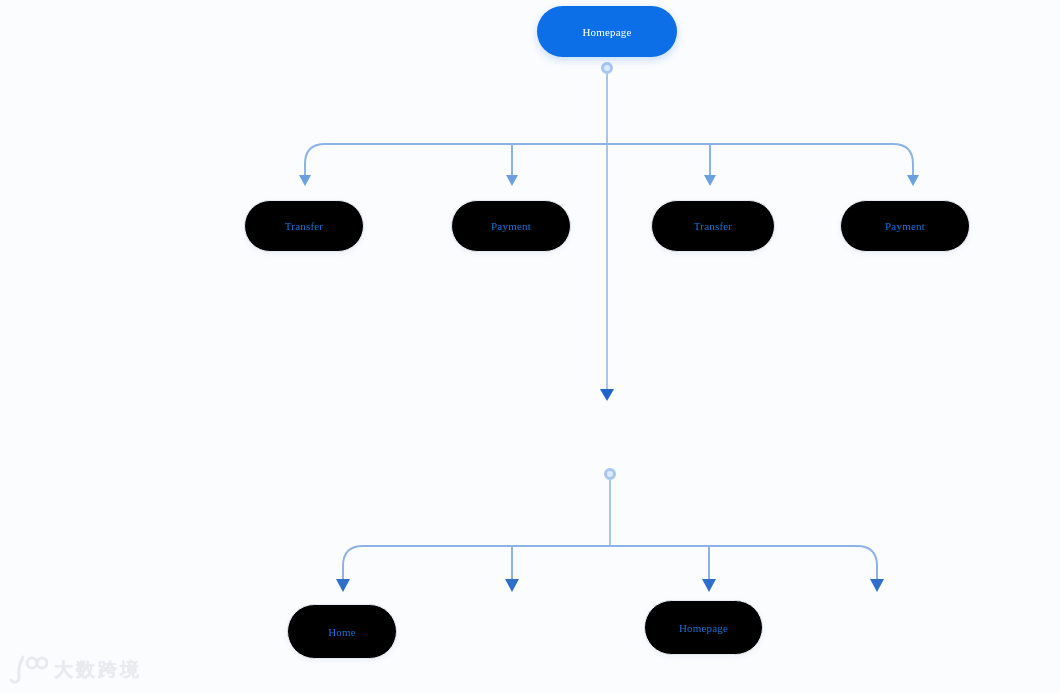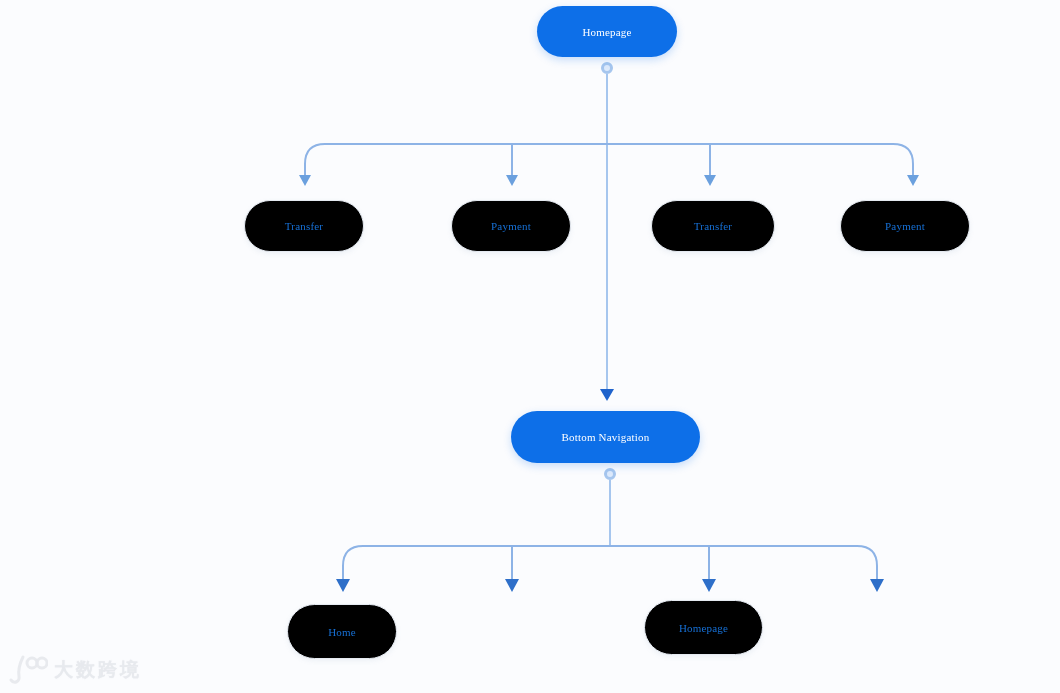--- a/index.html
+++ b/index.html
@@ -82,21 +82,20 @@
   <div class="node primary" style="left:537px;top:6px;width:140px;height:51px">Homepage</div>
 
   <div class="node secondary" style="left:244px;top:200px;width:120px;height:52px">Transfer</div>
 
   <div class="node secondary" style="left:451px;top:200px;width:120px;height:52px">Payment</div>
 
   <div class="node secondary" style="left:651px;top:200px;width:124px;height:52px">Transfer</div>
 
   <div class="node secondary" style="left:840px;top:200px;width:130px;height:52px">Payment</div>
 
-  <div class="node primary" style="left:511px;top:411px;width:189px;height:52px">Bottom Navigation</div>
 
   <div class="node secondary" style="left:287px;top:604px;width:110px;height:55px">Home</div>
 
 
   <div class="node secondary" style="left:644px;top:600px;width:119px;height:55px">Homepage</div>
 
 
   <div id="watermark">
     <svg width="40" height="32" viewBox="0 0 40 32">
       <path d="M15,3 C12,9 10,16 11,22 C12,28 6,30 3,26" fill="none" stroke="rgba(231,233,237,.95)" stroke-width="3" stroke-linecap="round"></path>

